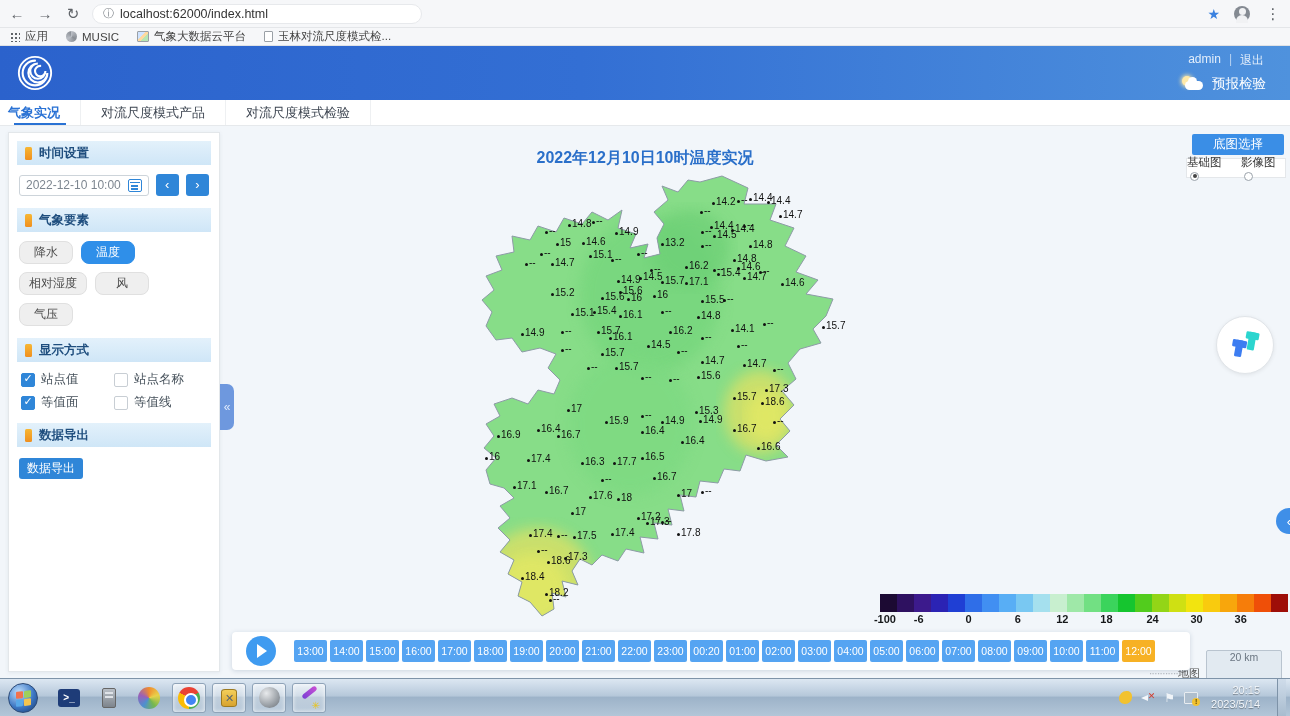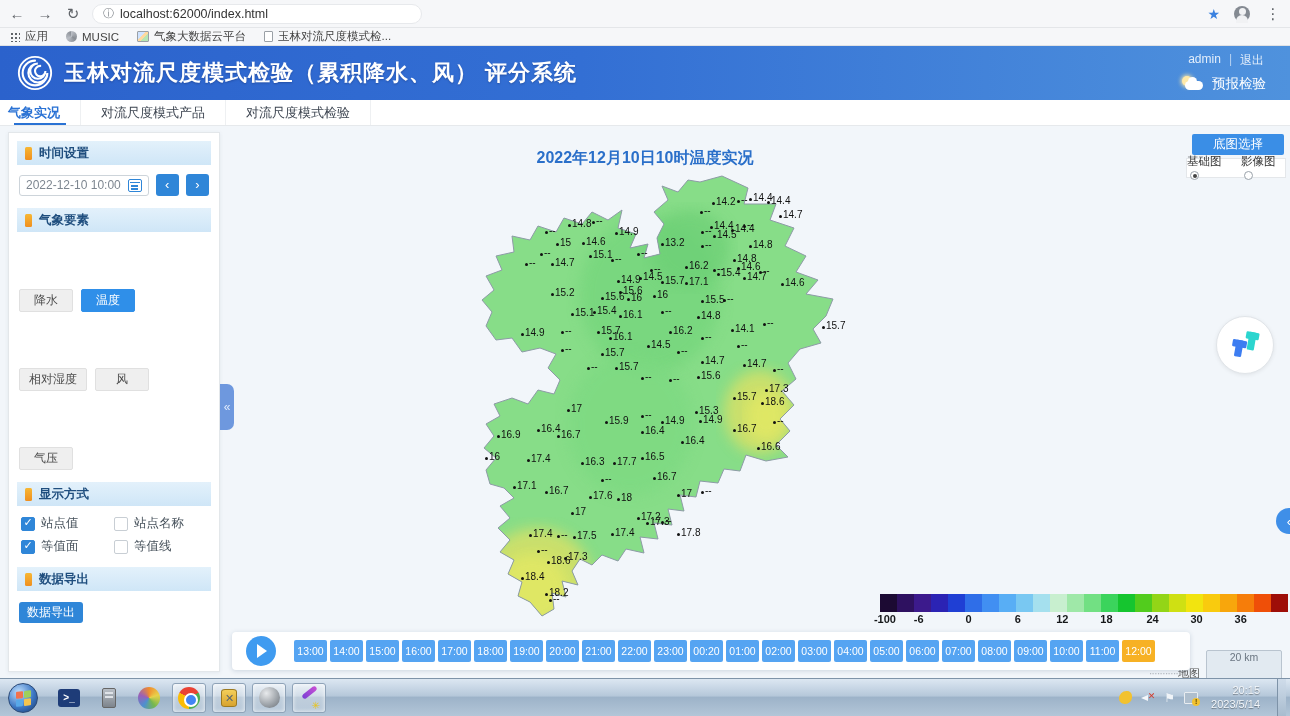--- a/index.html
+++ b/index.html
@@ -48,38 +48,38 @@
   #sidebar { position:absolute; left:8px; top:6px; width:212px; height:540px; background:#fff; border:1px solid #e3e7ea; box-shadow:0 1px 4px rgba(40,60,90,.08); z-index:10; padding:8px; }
   .sec-hd { height:24px; background:linear-gradient(180deg,#e3f1fb,#cfe6f7); display:flex; align-items:center; gap:7px; padding:0 8px; font-size:12.5px; font-weight:bold; color:#1f4e7e; margin-bottom:9px; }
   .bookmark-ic { width:7px; height:13px; background:linear-gradient(180deg,#f7b733,#ef8f1f); border-radius:1.5px; }
   .date-row { display:flex; align-items:center; gap:7px; margin:0 2px 12px 2px; }
   #dateinput { width:134px; height:21px; border:1px solid #cdd4da; border-radius:3px; background:#fff; display:flex; align-items:center; justify-content:space-between; padding:0 6px; font-size:12px; color:#7d8690; }
   .cal-ic { width:14px; height:13px; border:1.5px solid #2f86d8; border-radius:2px; position:relative; }
   .cal-ic:before { content:""; position:absolute; left:1px; right:1px; top:2px; height:1.5px; background:#2f86d8; }
   .cal-ic:after { content:""; position:absolute; left:2px; top:5.5px; width:7px; height:1.5px; background:#2f86d8; box-shadow:0 3px 0 #2f86d8; }
   .step-btn { width:24px; height:22px; background:#2f86d8; color:#fff; border:none; border-radius:3px; font-size:13px; line-height:20px; cursor:pointer; }
   .elem-wrap { display:flex; flex-wrap:wrap; gap:8px; margin:0 2px 12px 2px; }
-  .elem-btn { height:23px; min-width:54px; padding:0 9px; background:#efefef; border:1px solid #e0e0e0; border-radius:2px; font-size:12px; color:#4a4a4a; cursor:pointer;margin-top:48px; }
+  .elem-btn { height:23px; min-width:54px; padding:0 9px; background:#efefef; border:1px solid #e0e0e0; border-radius:8px; font-size:12px; color:#4a4a4a; cursor:pointer; }
   .elem-btn.active { background:#2f8fe9; border-color:#2f8fe9; color:#fff; }
   .disp-grid { display:grid; grid-template-columns:1fr 1fr; row-gap:6px; margin:2px 4px 12px 4px; }
   .chk { display:flex; align-items:center; gap:6px; font-size:12.5px; color:#45505a; cursor:pointer; }
   .box { width:14px; height:14px; border-radius:2px; border:1px solid #c8ced4; background:#fff; position:relative; }
   .box.on { background:#2f86d8; border-color:#2f86d8; }
   .box.on:after { content:"✓"; position:absolute; left:1.5px; top:-1.5px; color:#fff; font-size:11px; font-weight:bold; }
   .export-btn { margin:2px 0 0 2px; height:21px; padding:0 8px; background:#2f86d8; color:#fff; border:none; border-radius:3px; font-size:12px; cursor:pointer; }
   #collapse-tab { position:absolute; left:220px; top:258px; width:14px; height:46px; background:#6e98de; border-radius:0 7px 7px 0; color:#dfeafd; font-size:12px; display:flex; align-items:center; justify-content:center; cursor:pointer; z-index:11; }
 
   
   #map-title { position:absolute; left:380px; top:22px; width:530px; text-align:center; font-size:16px; font-weight:bold; color:#2a6fc9; z-index:5; }
   #mapsvg { position:absolute; left:470px; top:42px; z-index:1; }
   #stations { position:absolute; left:0; top:0; width:1290px; height:552px; z-index:2; pointer-events:none; }
   .stn-dot { position:absolute; width:3px; height:3px; background:#111; border-radius:50%; }
   .stn-lb { position:absolute; font-size:10px; color:#101010; white-space:nowrap; }
   #basemap-btn { position:absolute; left:1192px; top:8px; width:92px; height:21px; background:#3a8ee6; color:#fff; border:none; border-radius:2px; font-size:12.5px; cursor:pointer; z-index:6; }
-  #basemap-radios { position:absolute; left:1186px; top:32px; width:100px; height:20px; background:#fff; border:1px solid #e4e7ea; display:flex; align-items:center; justify-content:center; gap:10px; font-size:11.5px; color:#333; z-index:6;font-family:Liberation Mono, monospace; }
+  #basemap-radios { position:absolute; left:1186px; top:32px; width:100px; height:20px; background:#fff; border:1px solid #e4e7ea; display:flex; align-items:center; justify-content:center; gap:10px; font-size:11.5px; color:#333; z-index:6; }
   .radio { width:9px; height:9px; border-radius:50%; border:1px solid #9aa2aa; background:#fff; display:inline-block; position:relative; vertical-align:-1px; margin-left:3px; }
   .radio.sel:after { content:""; position:absolute; left:1.5px; top:1.5px; width:4px; height:4px; border-radius:50%; background:#444; }
   #brandlogo { position:absolute; left:1216px; top:190px; width:58px; height:58px; border-radius:50%; background:#fff; border:1px solid #e1e5e9; box-shadow:0 1px 4px rgba(0,0,0,.08); z-index:6; display:flex; align-items:center; justify-content:center; }
   #edge-chev { position:absolute; left:1276px; top:382px; width:26px; height:26px; border-radius:50%; background:#3f8fe8; color:#fff; font-size:13px; display:flex; align-items:center; justify-content:center; z-index:6; cursor:pointer; }
 
   
   #legend { position:absolute; left:880px; top:468px; width:408px; z-index:5; }
   #legend-bar { display:flex; width:408px; height:18px; }
   #legend-bar div { flex:1; }
   #legend-ticks { position:relative; height:13px; }
@@ -164,21 +164,20 @@
       <span class="bm-ic-page"></span>
       <span>玉林对流尺度模式检...</span>
     </div>
   </div>
 
 <div id="appheader">
   <svg id="logo" viewBox="0 0 40 40">
     <circle cx="20" cy="20" r="17" fill="none" stroke="#ffffff" stroke-width="2"></circle>
     <path d="M20 7 A13 13 0 1 0 33 20 A10 10 0 1 1 23 10 A8 8 0 1 0 31 18 A5.5 5.5 0 1 1 25.5 12.5" fill="none" stroke="#ffffff" stroke-width="2.2" stroke-linecap="round"></path>
   </svg>
-  <div id="apptitle">玉林对流尺度模式检验（累积降水、风） 评分系统</div>
   <div id="userline">
     <span>admin</span>
     <span class="sep">|</span>
     <span>退出</span>
   </div>
   <div id="forecast">
     <span class="weather-ic">
         <span class="sun"></span>
         <span class="cloud"></span>
       </span>

